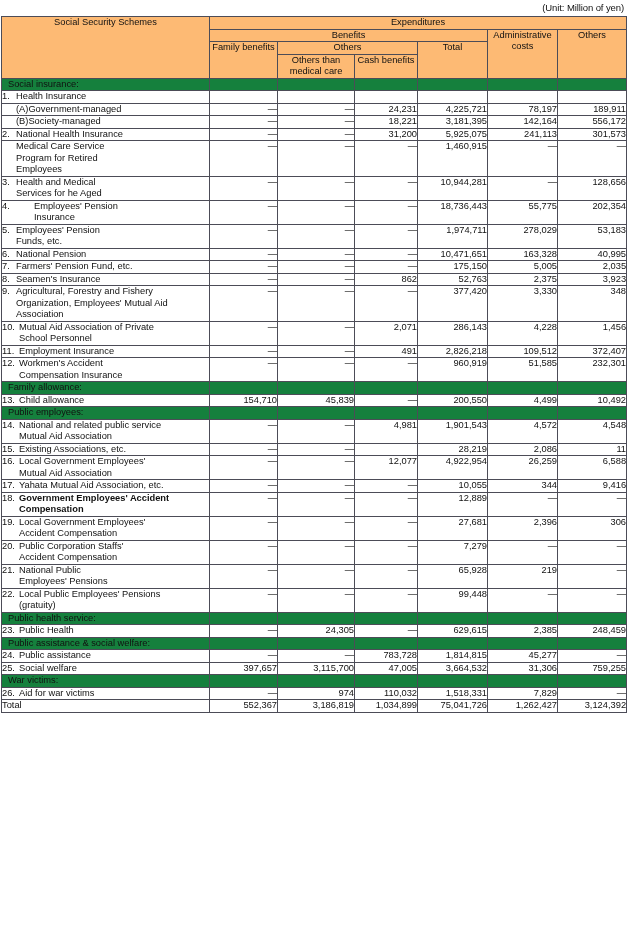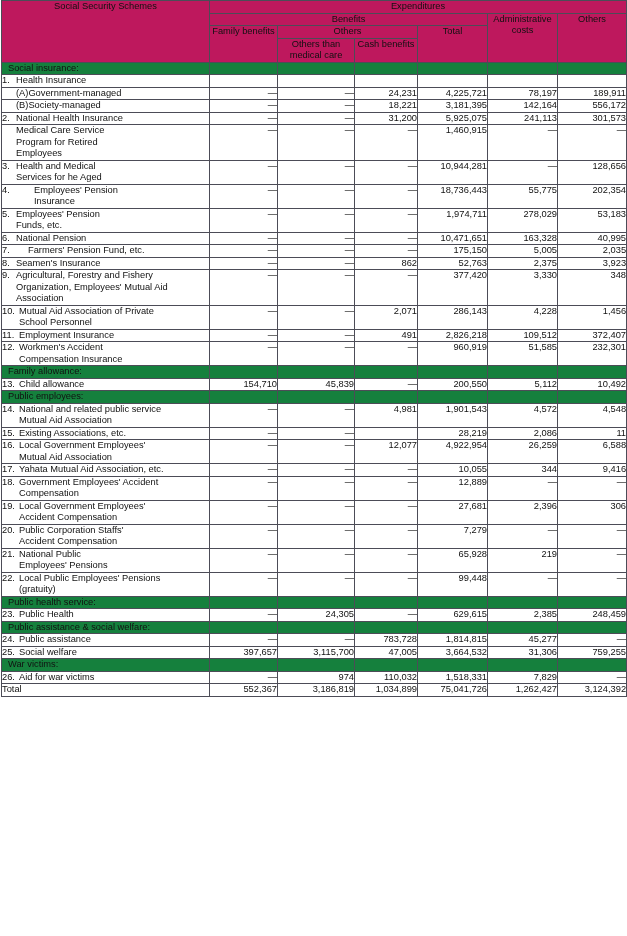--- a/index.html
+++ b/index.html
@@ -39,21 +39,21 @@
   table.stats th,
   table.stats td {
     border: 1px solid #4c4c57;
     padding: 0;
     vertical-align: top;
     box-sizing: border-box;
     font-weight: normal;
   }
   
   thead th {
-    background: #be185d;
+    background: #fdba74;
     text-align: center;
     vertical-align: middle;
     font-size: 9.3px;
     line-height: 11.5px;
     padding: 2px 2px;
   }
   th.scheme-head {
     text-align: center;
     vertical-align: middle;
   }
@@ -99,20 +99,21 @@
     width: 17px;
     text-align: left;
   }
   .lbl-text { display: inline-block; vertical-align: top; }
 </style>
 </head>
 <body>
 
 <div class="page">
 
+  <div class="unit-note">(Unit: Million of yen)</div>
 
   <table class="stats">
     <colgroup>
       <col class="c-scheme">
         <col class="c-family">
         <col class="c-othmed">
         <col class="c-cash">
       <col class="c-total">
         <col class="c-admin">
         <col class="c-others">
@@ -229,21 +230,21 @@
         <tr class="data-row">
           <td class="label"><span class="idx">6.</span><span class="lbl-text" style="white-space: pre-line;">National Pension</span></td>
           <td class="num">—</td>
           <td class="num">—</td>
           <td class="num">—</td>
           <td class="num">10,471,651</td>
           <td class="num">163,328</td>
           <td class="num">40,995</td>
         </tr>
         <tr class="data-row">
-          <td class="label"><span class="idx">7.</span><span class="lbl-text" style="white-space: pre-line; margin-left: 12px;">Farmers' Pension Fund, etc.</span></td>
+          <td class="label"><span class="idx">7.</span><span class="lbl-text" style="white-space: pre-line;">Farmers' Pension Fund, etc.</span></td>
           <td class="num">—</td>
           <td class="num">—</td>
           <td class="num">—</td>
           <td class="num">175,150</td>
           <td class="num">5,005</td>
           <td class="num">2,035</td>
         </tr>
         <tr class="data-row">
           <td class="label"><span class="idx">8.</span><span class="lbl-text" style="white-space: pre-line;">Seamen's Insurance</span></td>
           <td class="num">—</td>
@@ -301,21 +302,21 @@
           <td class="num"></td>
           <td class="num"></td>
           <td class="num"></td>
         </tr>
         <tr class="data-row">
           <td class="label"><span class="idx-wide">13.</span><span class="lbl-text" style="white-space: pre-line;">Child allowance</span></td>
           <td class="num">154,710</td>
           <td class="num">45,839</td>
           <td class="num">—</td>
           <td class="num">200,550</td>
-          <td class="num">5,112</td>
+          <td class="num">4,499</td>
           <td class="num">10,492</td>
         </tr>
         <tr class="section">
           <td class="label">Public employees:</td>
           <td class="num"></td>
           <td class="num"></td>
           <td class="num"></td>
           <td class="num"></td>
           <td class="num"></td>
           <td class="num"></td>
@@ -352,21 +353,21 @@
         <tr class="data-row">
           <td class="label"><span class="idx-wide">17.</span><span class="lbl-text" style="white-space: pre-line;">Yahata Mutual Aid Association, etc.</span></td>
           <td class="num">—</td>
           <td class="num">—</td>
           <td class="num">—</td>
           <td class="num">10,055</td>
           <td class="num">344</td>
           <td class="num">9,416</td>
         </tr>
         <tr class="data-row">
-          <td class="label"><span class="idx-wide">18.</span><span class="lbl-text" style="white-space: pre-line;">Government Employees' Accident
+          <td class="label"><span class="idx-wide">18.</span><span class="lbl-text" style="white-space: pre-line; font-weight: bold;">Government Employees' Accident
 Compensation</span></td>
           <td class="num">—</td>
           <td class="num">—</td>
           <td class="num">—</td>
           <td class="num">12,889</td>
           <td class="num">—</td>
           <td class="num">—</td>
         </tr>
         <tr class="data-row">
           <td class="label"><span class="idx-wide">19.</span><span class="lbl-text" style="white-space: pre-line;">Local Government Employees'

